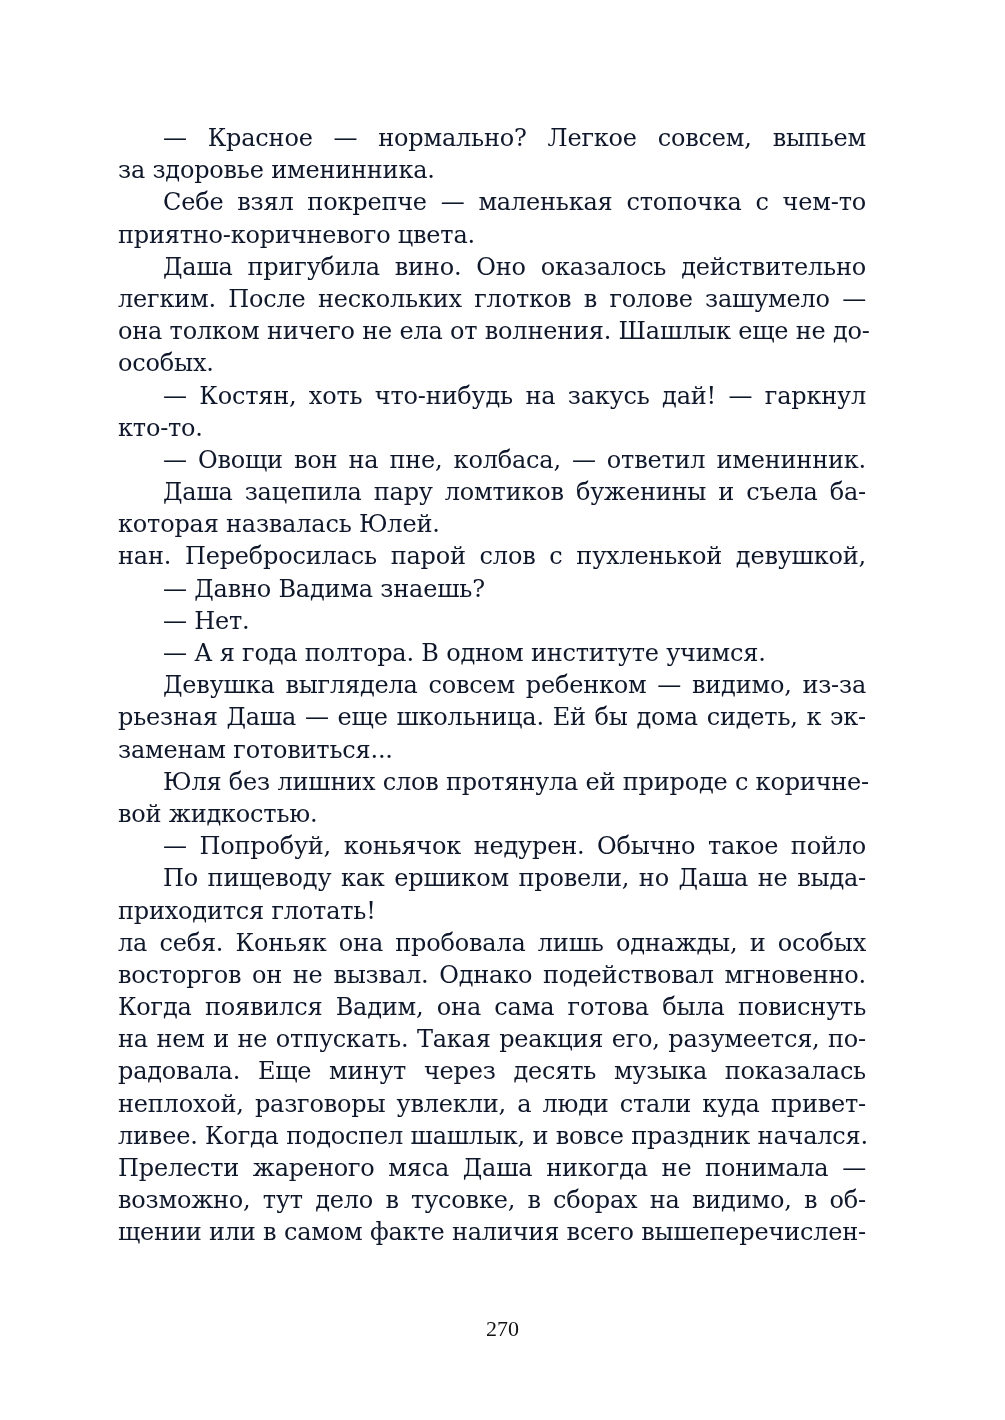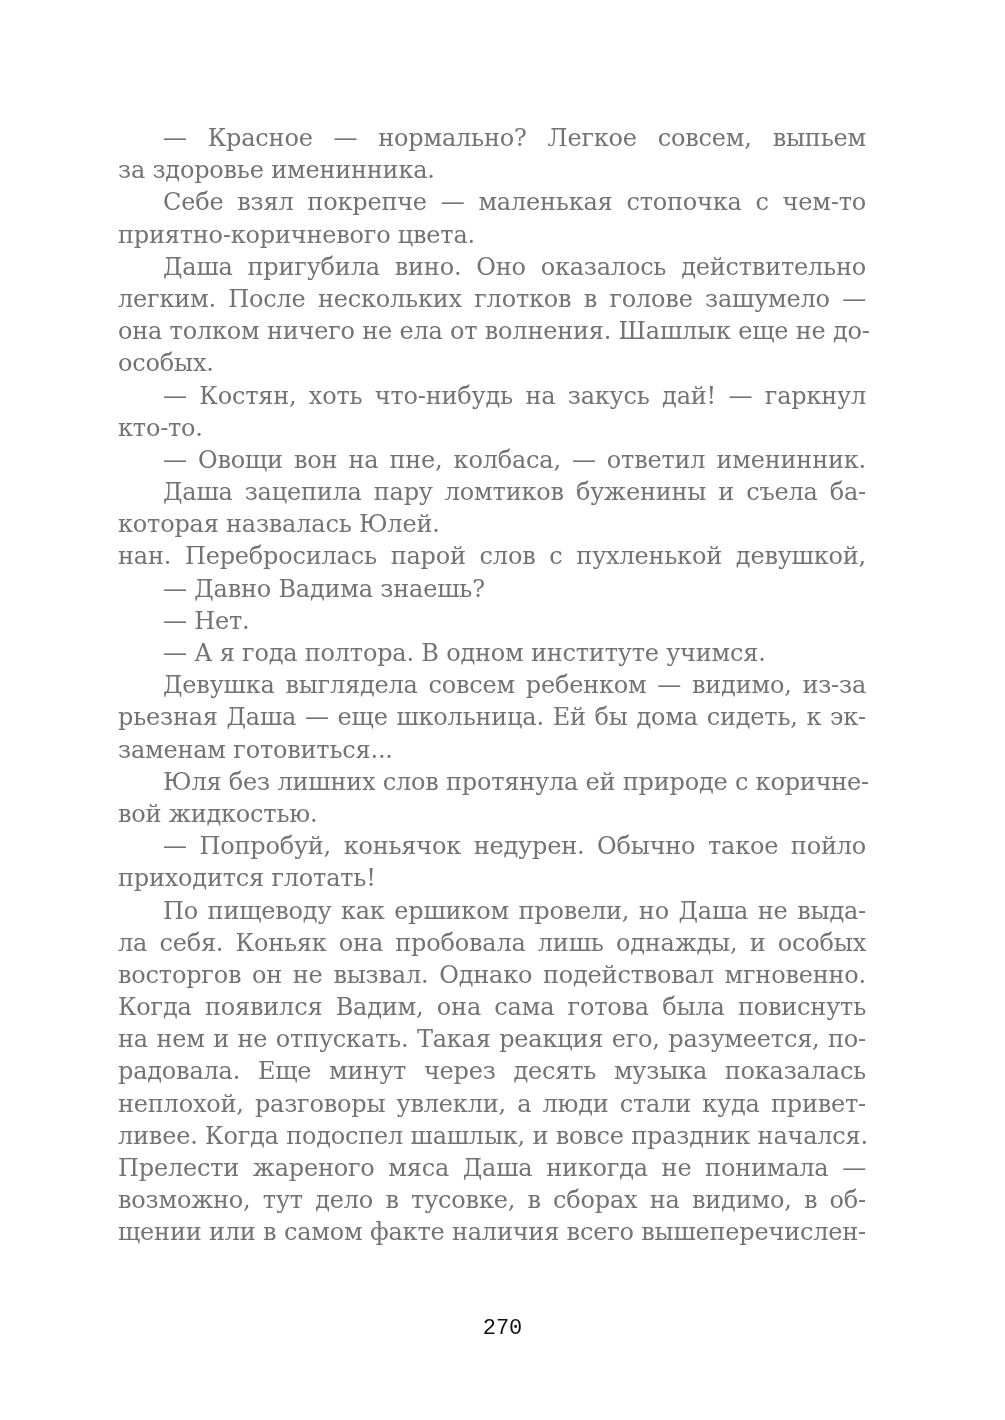--- a/index.html
+++ b/index.html
@@ -5,39 +5,39 @@
   html, body { margin: 0; padding: 0; background: #ffffff; }
   body { width: 1005px; height: 1420px; position: relative; overflow: hidden; }
   .page {
     position: absolute;
     left: 118px;
     top: 122px;
     width: 748px;
     font-family: "DejaVu Serif", "Liberation Serif", serif;
     font-size: 24px;
     line-height: 32.2px;
-    color: #737373;
+    color: #0f172a;
     letter-spacing: -0.2px;
   }
   .line {
     display: block;
     white-space: nowrap;
     height: 32.2px;
     text-align: justify;
     text-align-last: justify;
   }
   .line.last { text-align-last: left; }
   .line.indent { padding-left: 45px; }
   .page-number {
     position: absolute;
     left: 0;
     width: 1005px;
     top: 1316px;
     text-align: center;
-    font-family: Liberation Mono, monospace;
+    font-family: Liberation Serif, serif;
     font-size: 22px;
     color: #111;
   }
 </style>
 </head>
 <body>
 
 <div class="page" id="page-body">
     <span class="line indent">— Красное — нормально? Легкое совсем, выпьем</span>
     <span class="line last">за здоровье именинника.</span>
@@ -55,22 +55,22 @@
     <span class="line">нан. Перебросилась парой слов с пухленькой девушкой,</span>
     <span class="line indent last">— Давно Вадима знаешь?</span>
     <span class="line indent last">— Нет.</span>
     <span class="line indent last">— А я года полтора. В одном институте учимся.</span>
     <span class="line indent">Девушка выглядела совсем ребенком — видимо, из-за</span>
     <span class="line">рьезная Даша — еще школьница. Ей бы дома сидеть, к эк-</span>
     <span class="line last">заменам готовиться...</span>
     <span class="line indent">Юля без лишних слов протянула ей природе с коричне-</span>
     <span class="line last">вой жидкостью.</span>
     <span class="line indent">— Попробуй, коньячок недурен. Обычно такое пойло</span>
+    <span class="line indent">По пищеводу как ершиком провели, но Даша не выда-</span>
     <span class="line last">приходится глотать!</span>
-    <span class="line indent">По пищеводу как ершиком провели, но Даша не выда-</span>
     <span class="line">ла себя. Коньяк она пробовала лишь однажды, и особых</span>
     <span class="line">восторгов он не вызвал. Однако подействовал мгновенно.</span>
     <span class="line">Когда появился Вадим, она сама готова была повиснуть</span>
     <span class="line">на нем и не отпускать. Такая реакция его, разумеется, по-</span>
     <span class="line">радовала. Еще минут через десять музыка показалась</span>
     <span class="line">неплохой, разговоры увлекли, а люди стали куда привет-</span>
     <span class="line">ливее. Когда подоспел шашлык, и вовсе праздник начался.</span>
     <span class="line">Прелести жареного мяса Даша никогда не понимала —</span>
     <span class="line">возможно, тут дело в тусовке, в сборах на видимо, в об-</span>
     <span class="line">щении или в самом факте наличия всего вышеперечислен-</span>

